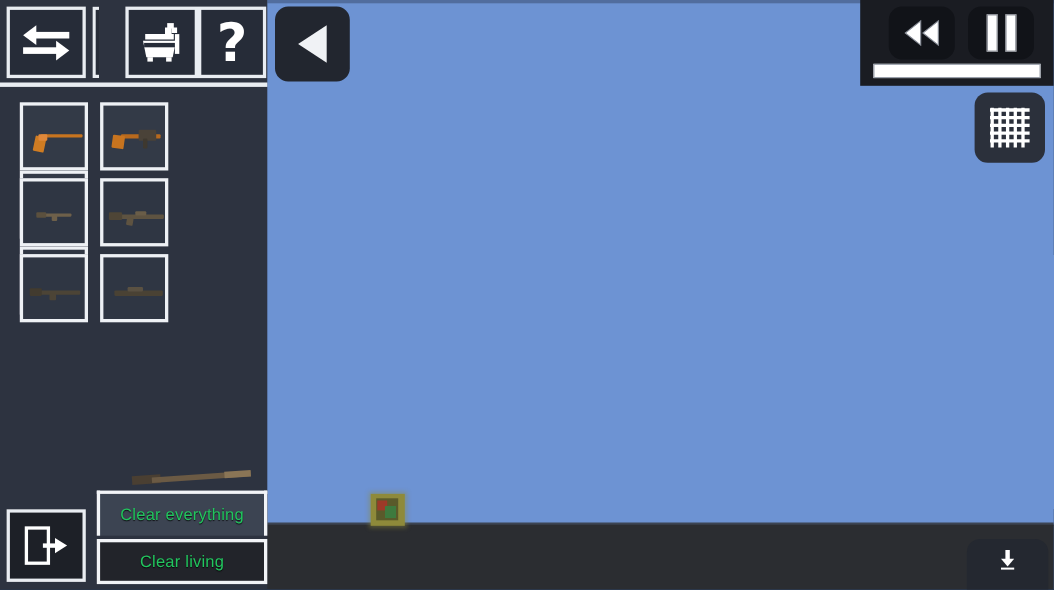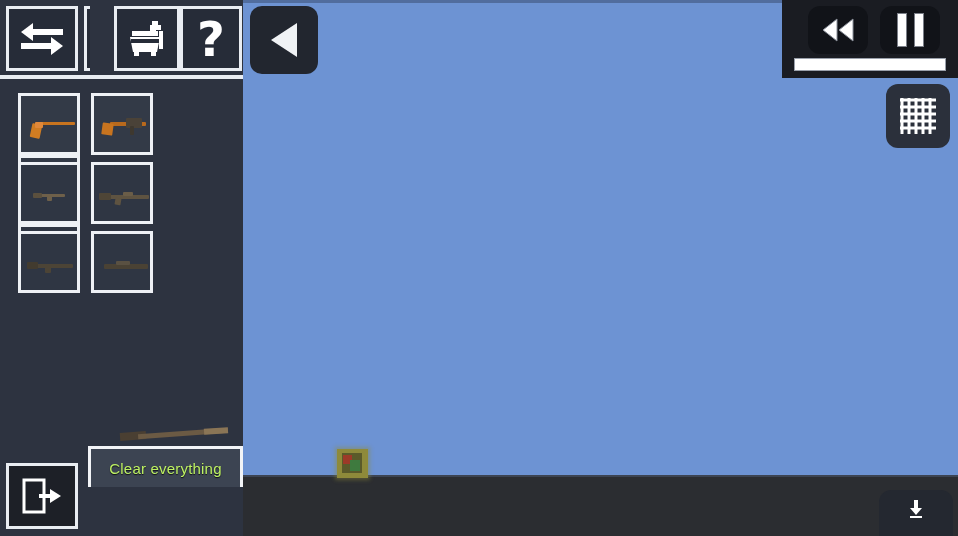--- a/index.html
+++ b/index.html
@@ -221,21 +221,21 @@
     left: 88px;
     top: 446px;
     width: 155px;
   }
   .clear-btn {
     position: relative;
     box-sizing: border-box;
     width: 155px;
     height: 41px;
     border: 3px solid #f2f4f7;
-    color: #bef264;
+    color: #22c55e;
     font-size: 15px;
     display: flex;
     align-items: center;
     justify-content: center;
     letter-spacing: 0.2px;
     text-shadow: 0 1px 1px rgba(0,0,0,0.8);
   }
   .clear-btn.top {
     background: #3c4452;
     border-bottom-width: 0;
@@ -531,16 +531,17 @@
         </g>
         <g fill="#ffffff">
           <rect x="18" y="17" width="14" height="4"></rect>
           <polygon points="29,12 29,26 40,19"></polygon>
         </g>
       </svg>
     </div>
 
     <div class="clear-stack">
       <div class="clear-btn top">Clear everything</div>
+      <div class="clear-btn bottom">Clear living</div>
     </div>
 
   </div>
 </div>
 
 </body></html>

